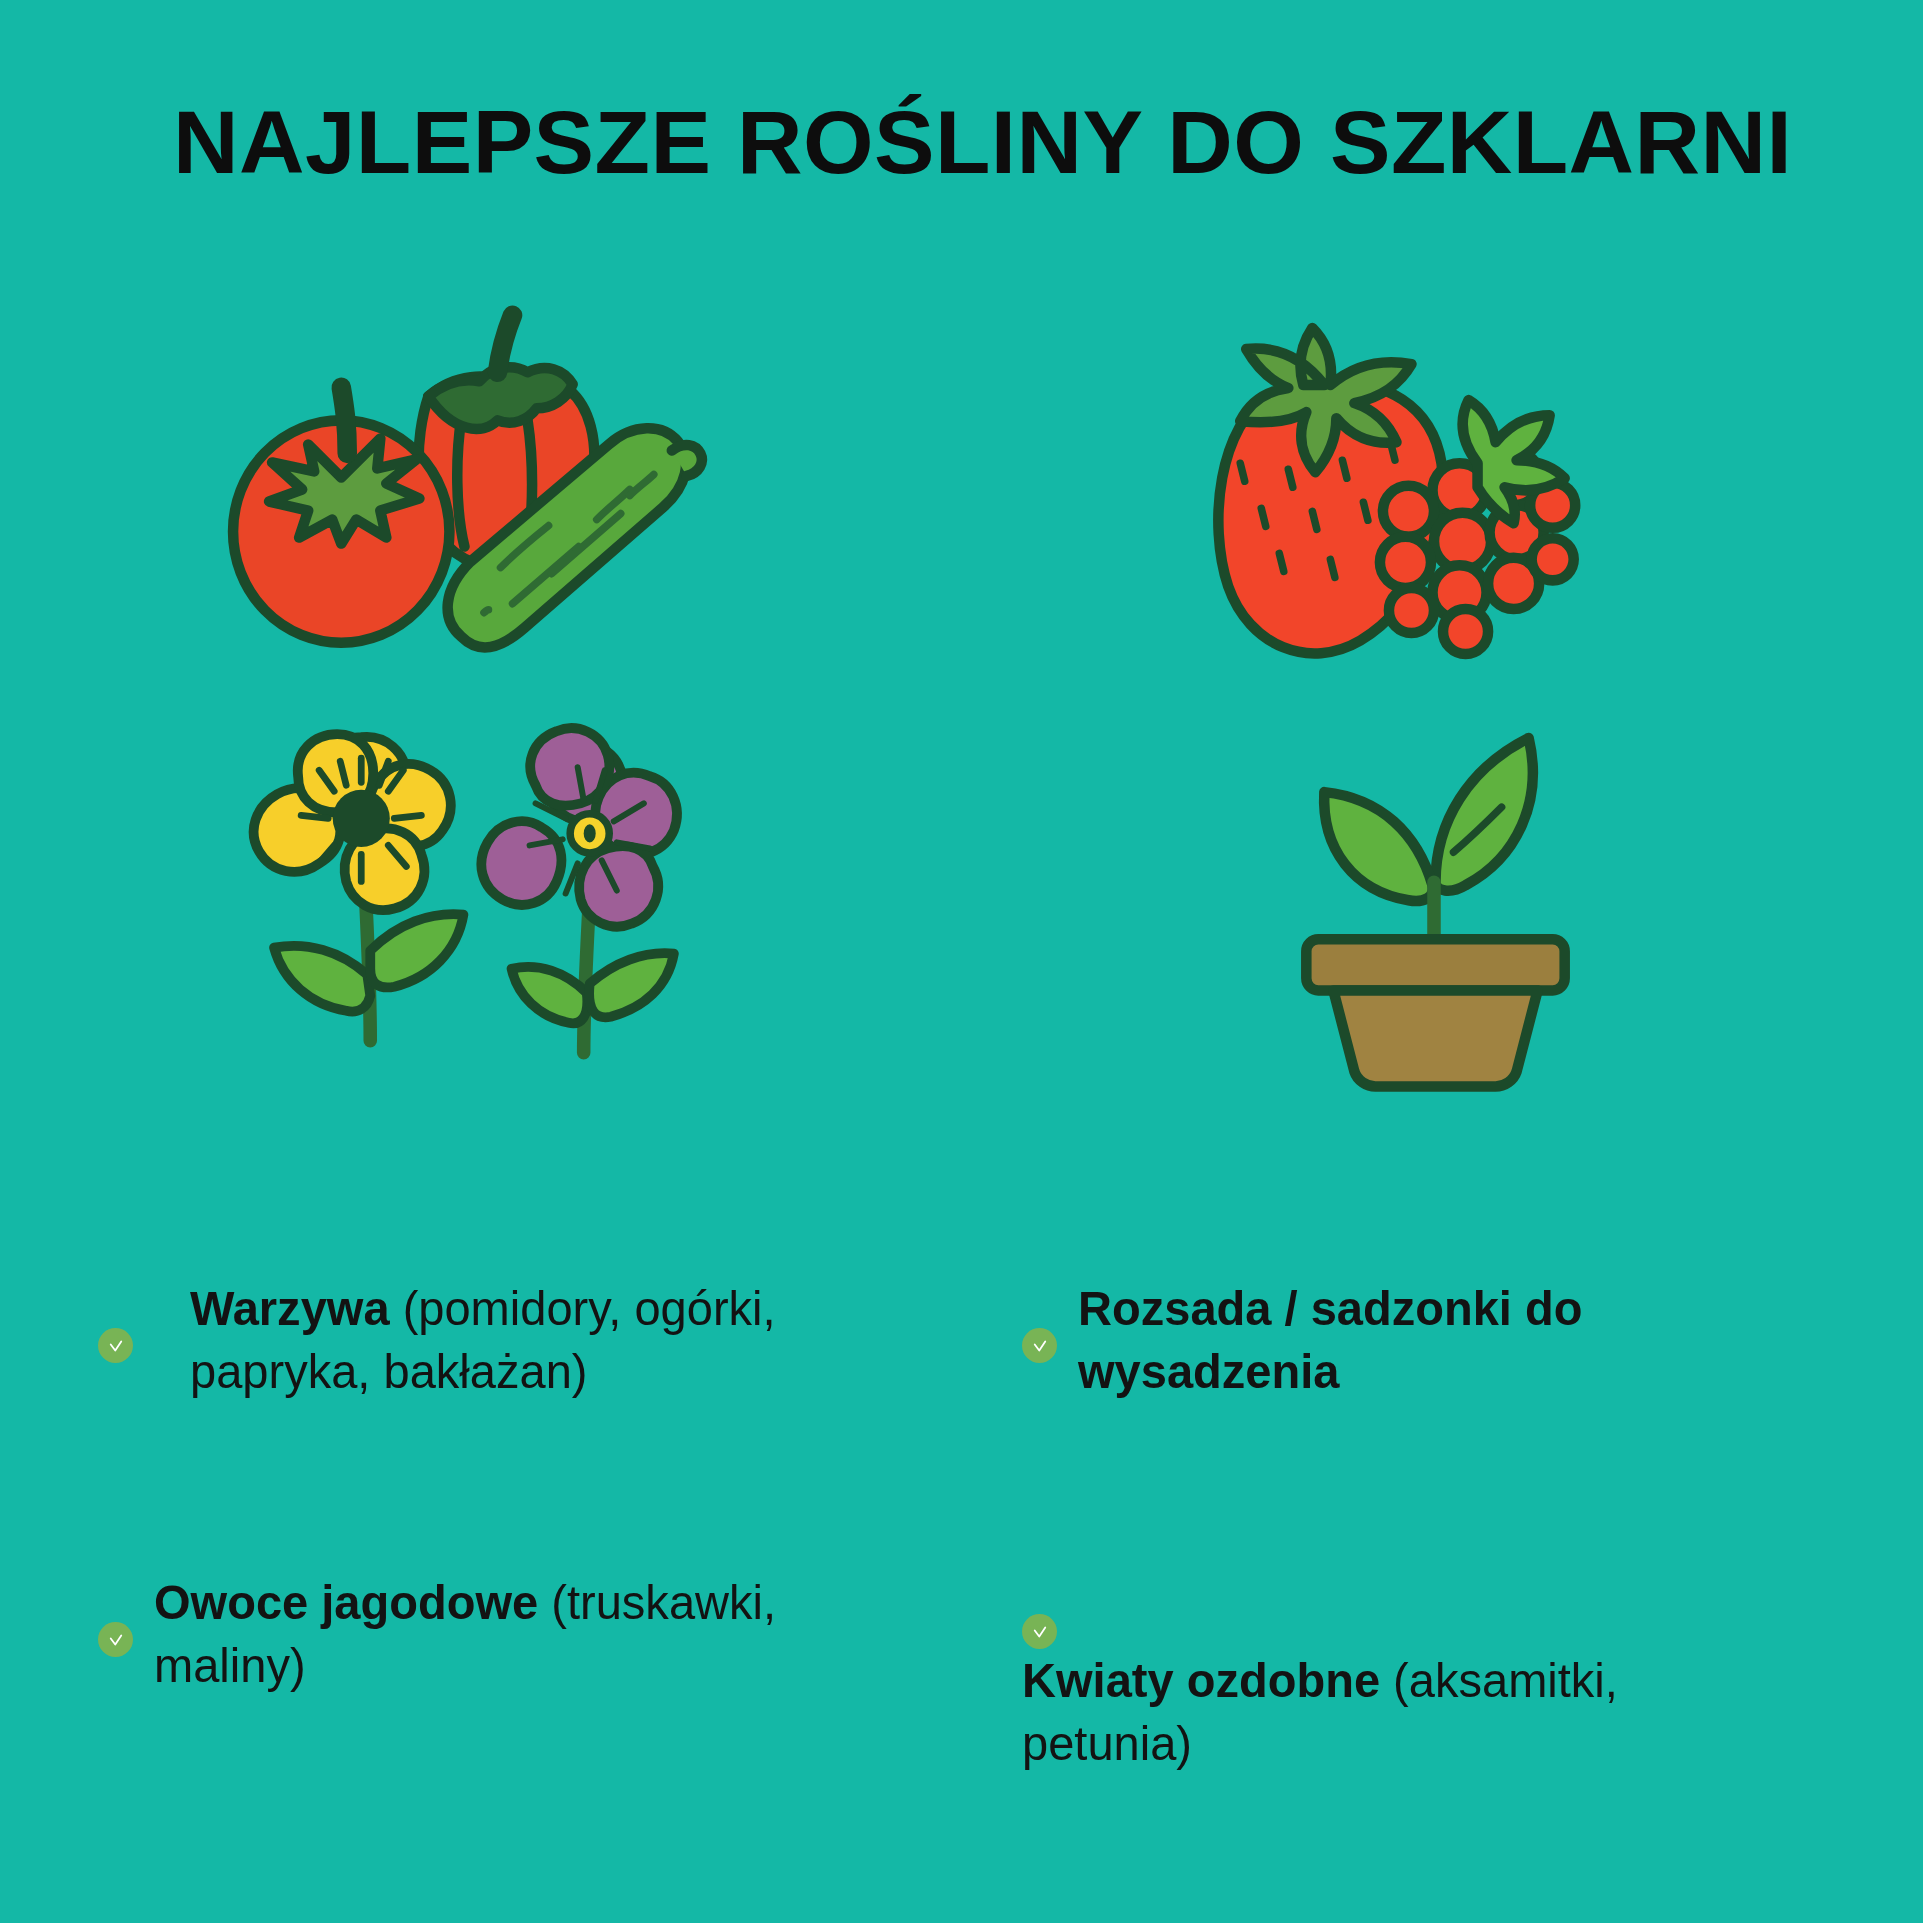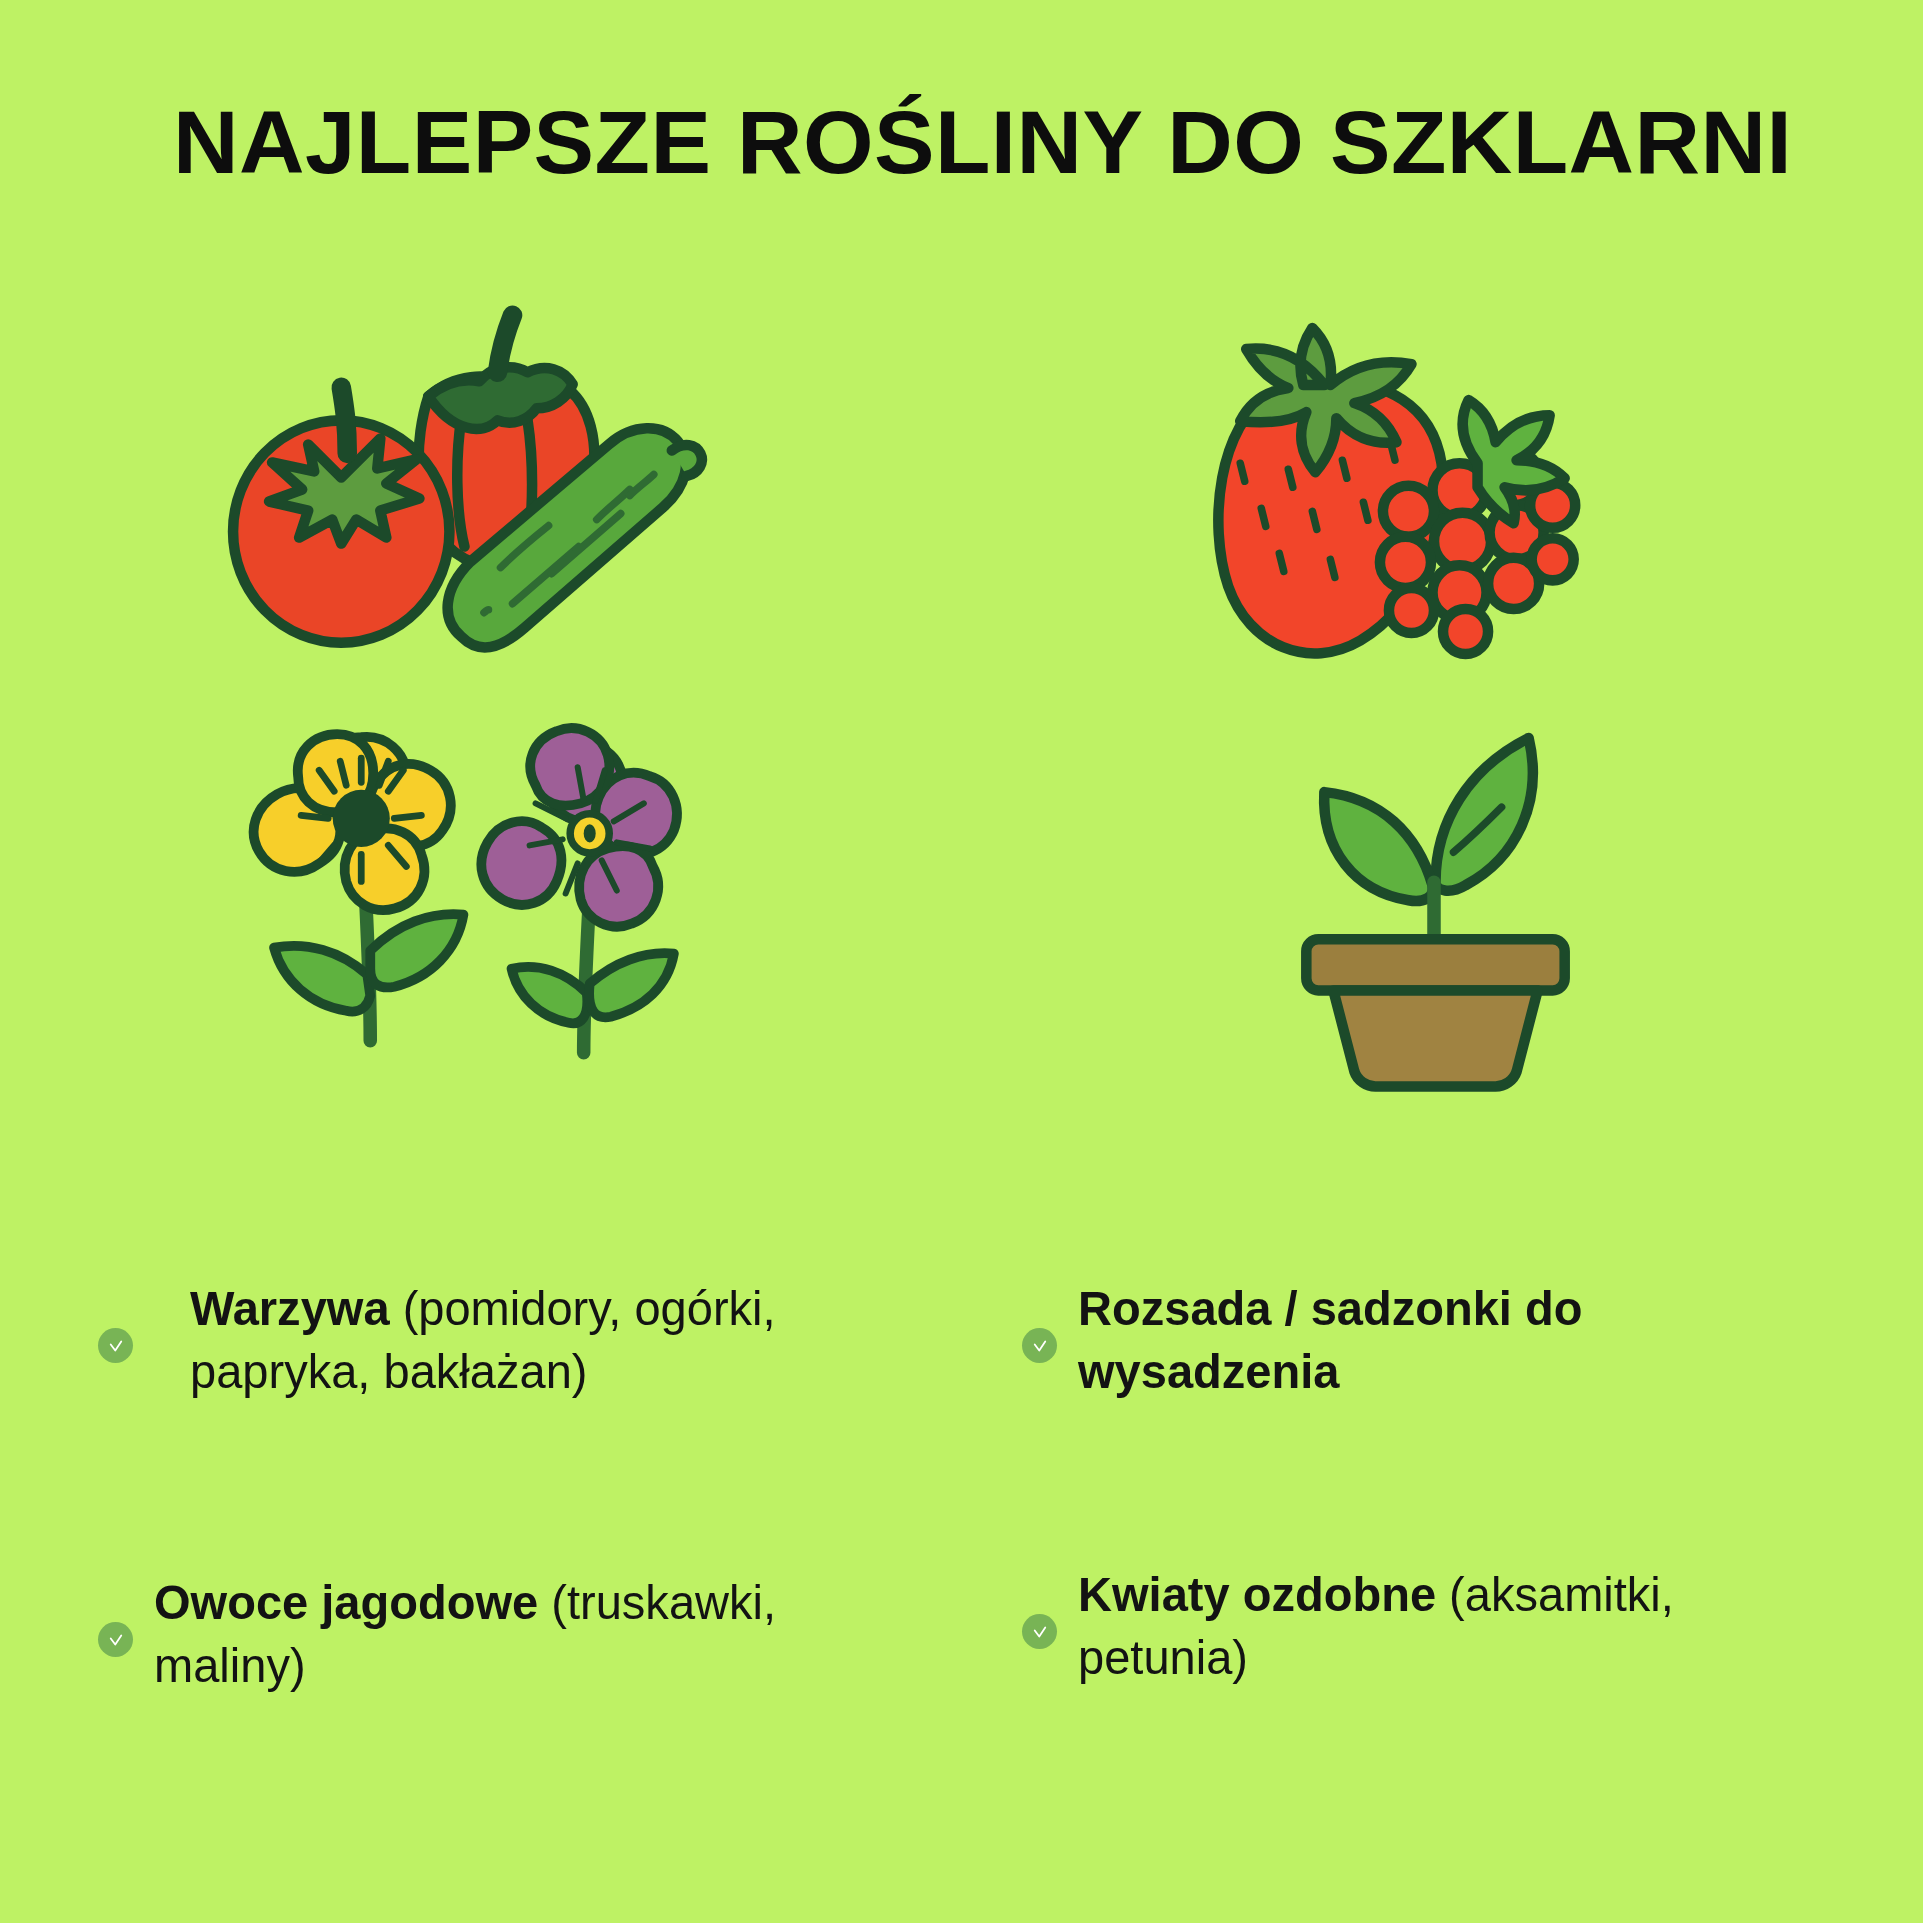--- a/index.html
+++ b/index.html
@@ -8,21 +8,21 @@
     padding: 0;
     background: #ffffff;
   }
   body {
     font-family: "Liberation Sans", sans-serif;
   }
   .poster {
     position: relative;
     width: 1924px;
     height: 1924px;
-    background: #bef264;
+    background: #14b8a6;
     overflow: hidden;
     box-sizing: border-box;
   }
 
   
   .title {
     position: absolute;
     left: 173px;
     top: 96px;
     width: 1623px;
@@ -68,21 +68,21 @@
   }
   .bullet {
     position: absolute;
     display: flex;
     align-items: flex-start;
     gap: 0;
   }
   .b-tl { left: 98px;  top: 30px;  width: 842px; gap: 36px; }
   .b-tr { left: 1022px; top: 30px;  width: 842px; }
   .b-bl { left: 98px;  top: 324px; width: 842px; }
-  .b-br { left: 1022px; top: 316px; width: 842px; }
+  .b-br { left: 1022px; top: 316px; width: 842px; flex-direction: column; }
 
   .check-icon {
     flex: 0 0 auto;
     width: 35px;
     height: 35px;
     border-radius: 50%;
     background: #78b455;
     margin-top: 51px;
     margin-right: 21px;
     position: relative;

